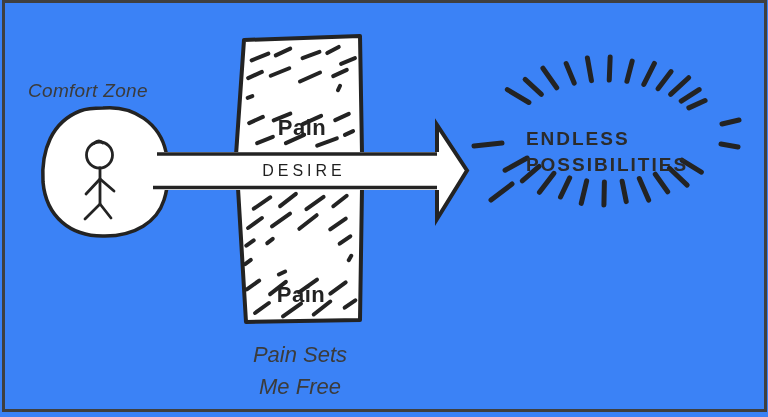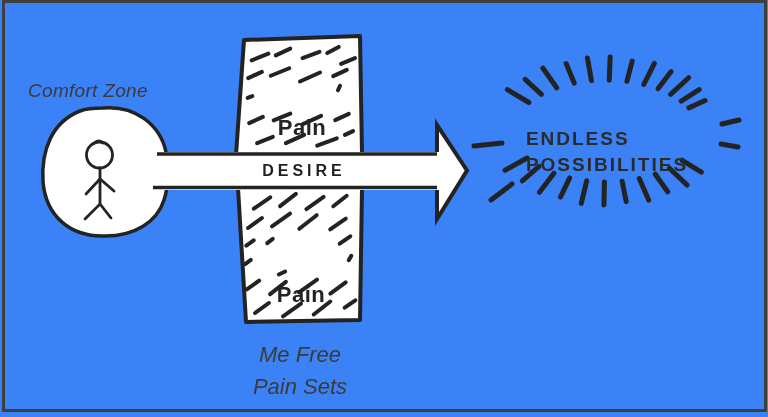--- a/index.html
+++ b/index.html
@@ -16,21 +16,21 @@
   .lbl { position:absolute; white-space:nowrap; color:var(--ink); }
   .comfort {
     left:28px; top:80px; font-style:italic; font-size:19px;
     color:var(--caption); letter-spacing:0.3px;
   }
   .pain { transform:translateX(-50%); font-weight:bold; font-size:22px; letter-spacing:0.5px;margin-top:32px; }
   .pain-top { left:302px; top:83px; }
   .pain-bottom { left:301px; top:250px; }
   .desire {
     left:304px; top:162px; transform:translateX(-50%);
-    font-weight:bold; font-size:16px; letter-spacing:4px; color:#1f1f1f;
+    font-weight:normal; font-size:16px; letter-spacing:4px; color:#1f1f1f;
   }
   .endless {
     left:607px; top:104px; transform:translateX(-50%); text-align:left;
     font-weight:bold; font-size:19px; letter-spacing:2px; line-height:26px; color:#2b2b2b;margin-top:22px;
   }
   .caption {
     left:300px; top:339px; transform:translateX(-50%); text-align:center;
     font-style:italic; font-size:22px; line-height:32px; color:var(--caption);
   }
 </style>
@@ -148,17 +148,17 @@
   <div class="lbl desire">DESIRE</div>
 
   <div class="lbl pain pain-bottom">Pain</div>
 
   <div class="lbl endless">
     <div>ENDLESS</div>
     <div>POSSIBILITIES</div>
   </div>
 
   <div class="lbl caption">
+    <div>Pain Sets</div>
     <div>Me Free</div>
-    <div>Pain Sets</div>
   </div>
 
 </div>
 
 </body></html>

